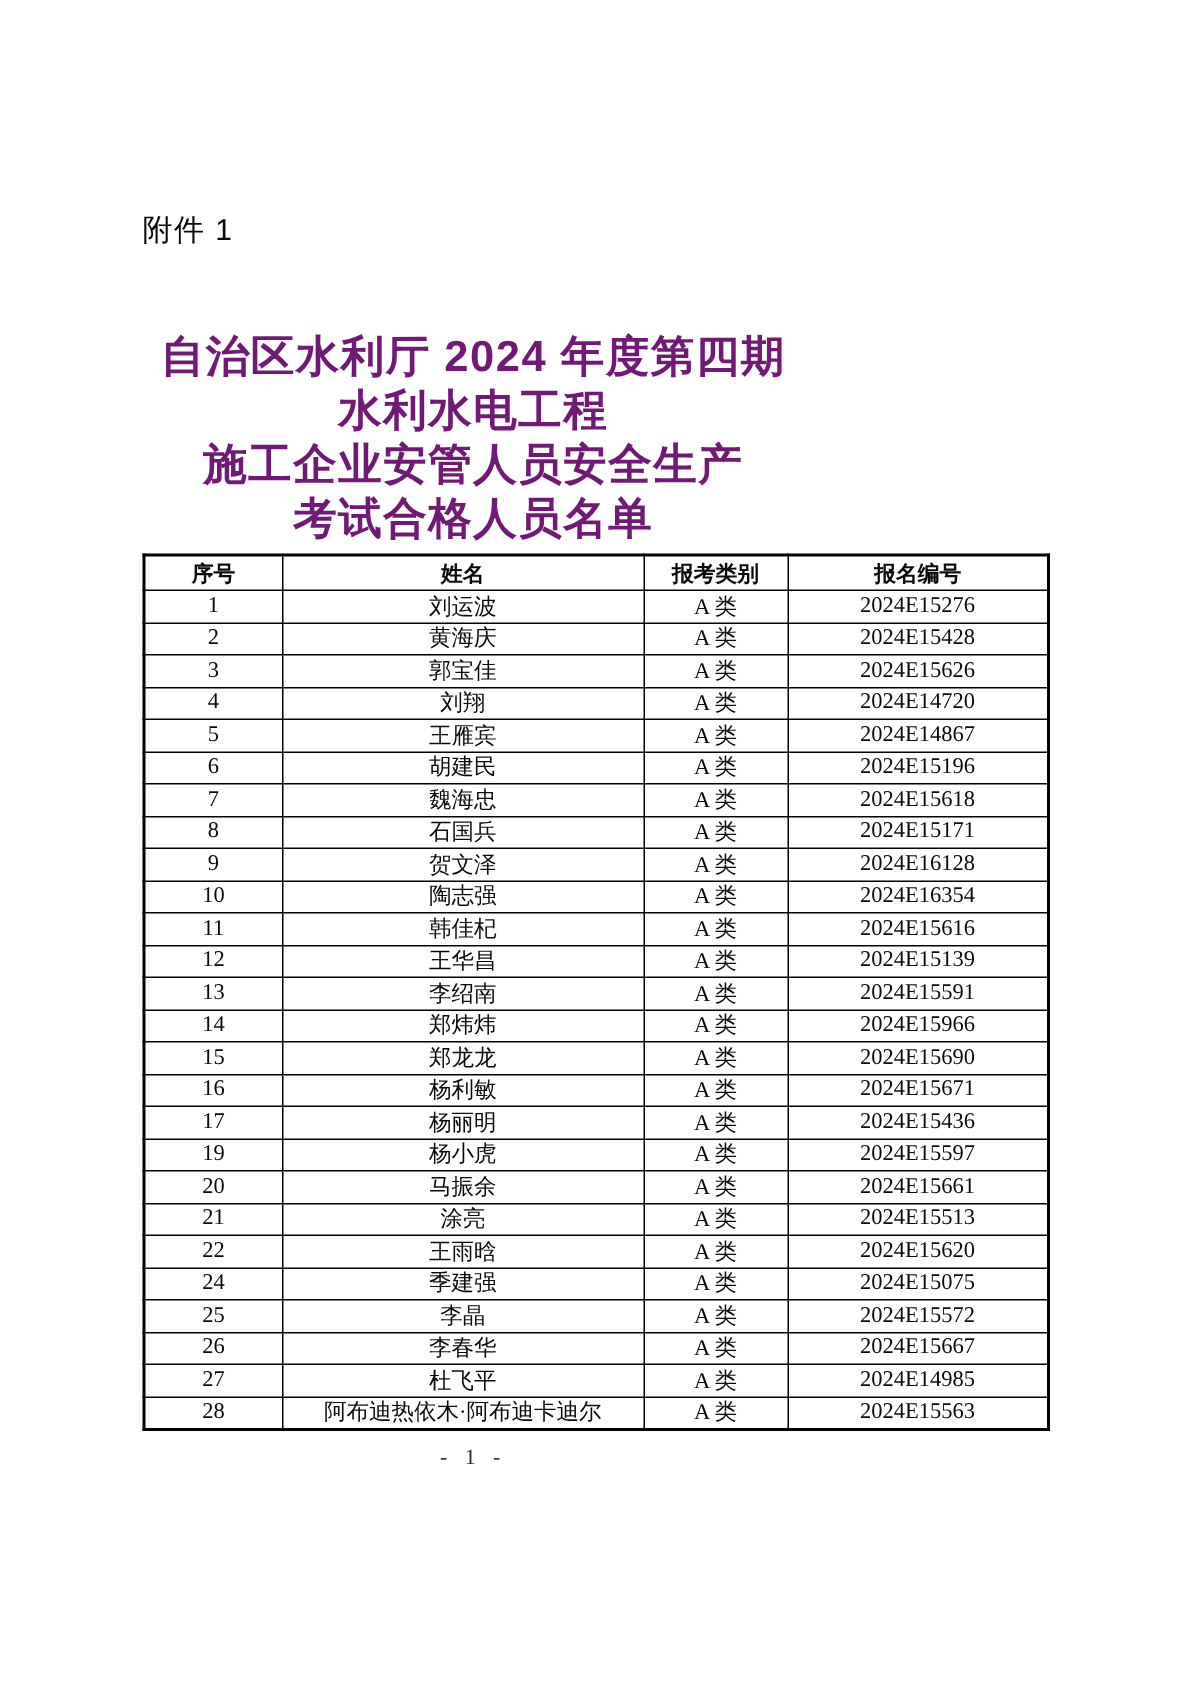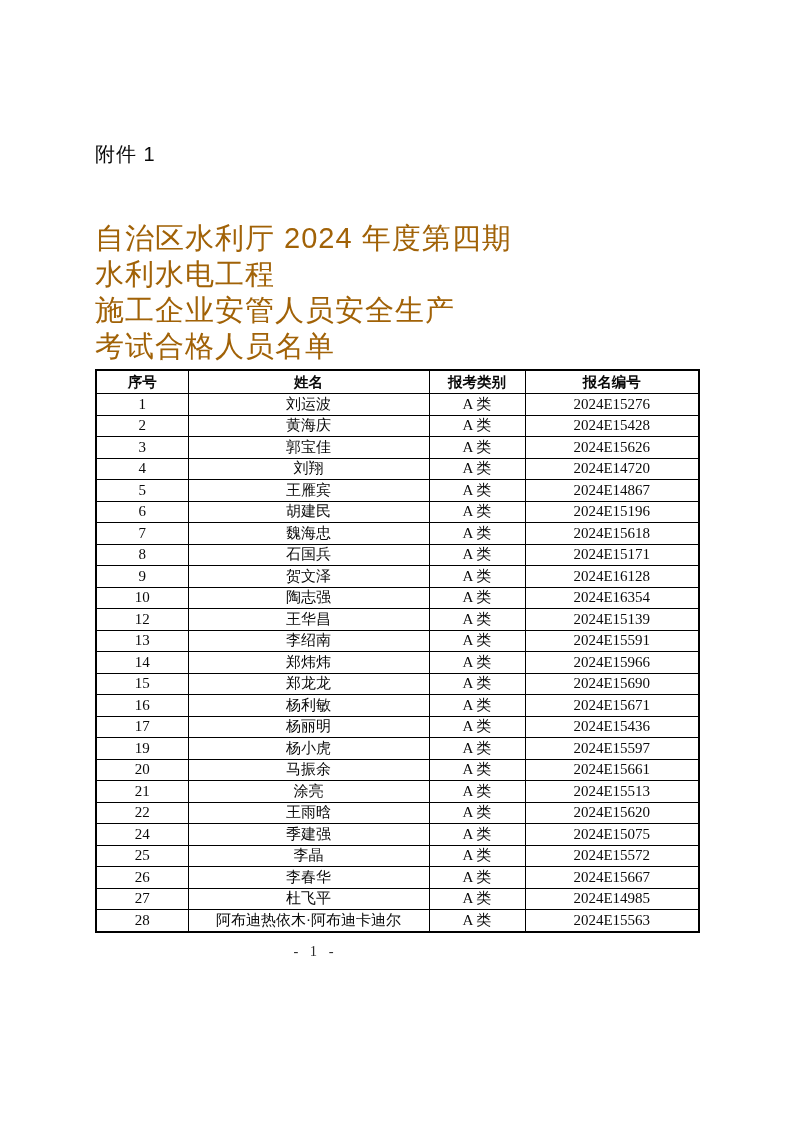--- a/index.html
+++ b/index.html
@@ -26,25 +26,26 @@
   .attachment {
     font-family: "Liberation Sans", sans-serif;
     font-size: 20px;
     font-weight: 500;
     color: #090909;
     line-height: 24px;
     letter-spacing: 1px;
   }
   .title-block {
     margin-top: 54px;
+    text-align: center;
     font-family: "Liberation Sans", sans-serif;
-    font-weight: 400;
+    font-weight: 700;
     font-size: 29px;
     line-height: 36px;
-    color: #a16207;
+    color: #701a75;
     letter-spacing: 1px;
   }
   .doc-table {
     margin: 5px auto 0 auto;
     border-collapse: collapse;
     table-layout: fixed;
     width: 603px;
   }
   .doc-table th, .doc-table td {
     border: 1px solid #000000;
@@ -165,20 +166,26 @@
           <td>A 类</td>
           <td>2024E16128</td>
         </tr>
         <tr>
           <td>10</td>
           <td>陶志强</td>
           <td>A 类</td>
           <td>2024E16354</td>
         </tr>
         <tr>
+          <td>11</td>
+          <td>韩佳杞</td>
+          <td>A 类</td>
+          <td>2024E15616</td>
+        </tr>
+        <tr>
           <td>12</td>
           <td>王华昌</td>
           <td>A 类</td>
           <td>2024E15139</td>
         </tr>
         <tr>
           <td>13</td>
           <td>李绍南</td>
           <td>A 类</td>
           <td>2024E15591</td>

